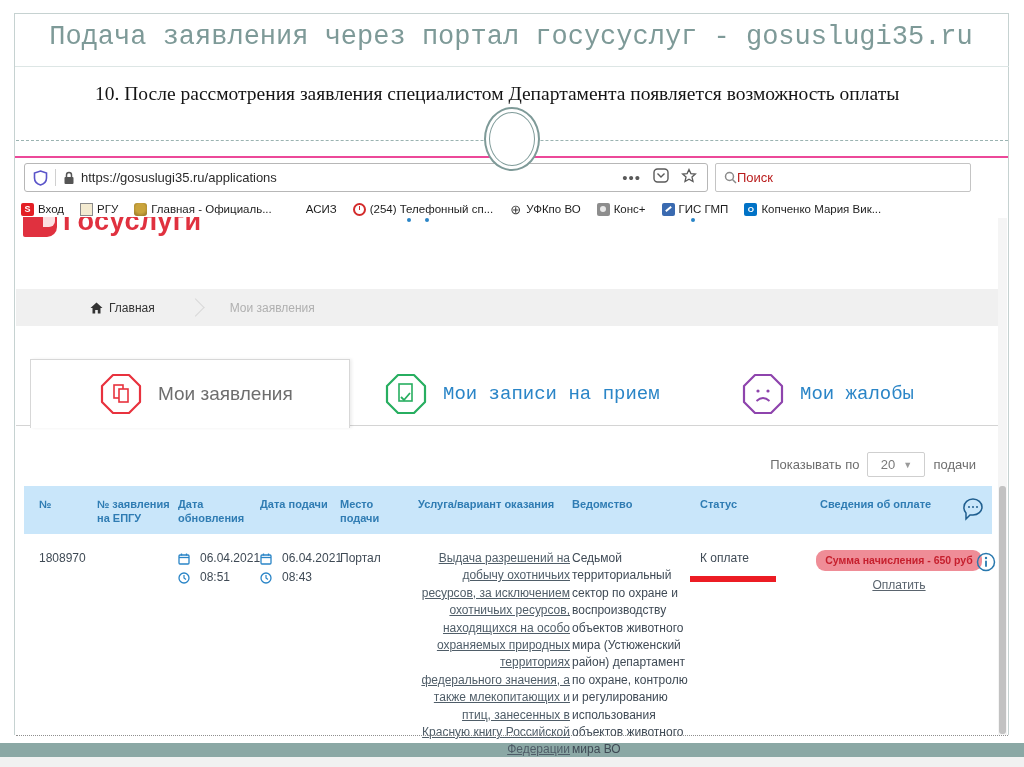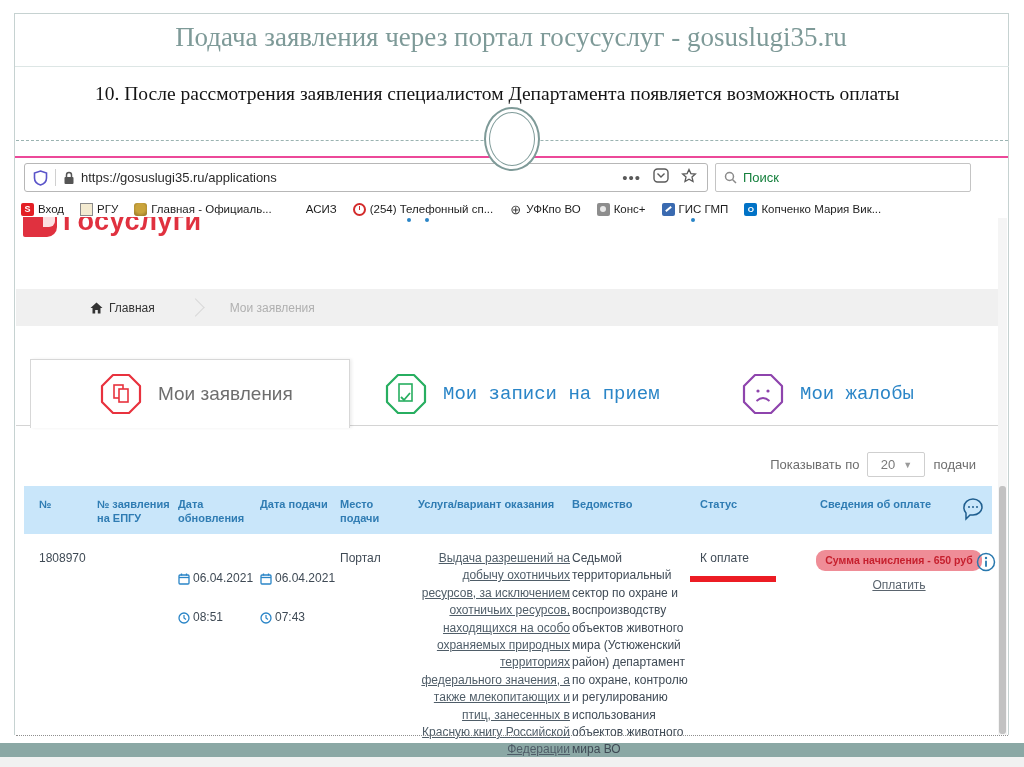--- a/index.html
+++ b/index.html
@@ -3,21 +3,21 @@
 <meta charset="utf-8">
 <style>
   * { margin:0; padding:0; box-sizing:border-box; }
   html,body { width:1024px; height:767px; overflow:hidden; background:#ffffff;
               font-family:"Liberation Sans", sans-serif; }
 
   
   .slide-frame { position:absolute; left:14px; top:13px; width:995px; height:722px;
                  border:1px solid #c6d2d1; border-bottom:none; background:#fff; }
   .slide-title { position:absolute; left:16px; top:22px; width:990px; text-align:center;
-                 font-family:Liberation Serif, serif; font-size:27px; color:#7e9a98; }
+                 font-family:Liberation Mono, monospace; font-size:27px; color:#7e9a98; }
   .title-rule { position:absolute; left:15px; top:66px; width:994px; border-top:1px solid #dde6e5; }
   .slide-subtitle { position:absolute; left:95px; top:80px; width:810px;
                     font-family:Liberation Serif, serif; font-size:19.5px; color:#141414; line-height:1.4; }
   .dash-line { position:absolute; left:16px; top:140px; width:992px; border-top:1px dashed #9ab3b1; }
   .ornament { position:absolute; left:484px; top:107px; width:56px; height:64px;
               border:2px solid #7e9a98; border-radius:50%; background:#fff; z-index:30;
               display:flex; align-items:center; justify-content:center; }
   .ornament-inner { width:46px; height:54px; border:1px solid #7e9a98; border-radius:50%; background:#fff; }
   .bottom-dots { position:absolute; left:16px; top:735px; width:992px; border-top:1px dotted #8f8f8f; z-index:25; }
   .teal-bar { position:absolute; left:0; top:743px; width:1024px; height:14px; background:#8ba8a5; }
@@ -30,21 +30,21 @@
                border:1px solid #b7b7b7; border-radius:3px; display:flex; align-items:center; }
   .shield-ic { margin-left:8px; display:flex; }
   .url-sep { width:1px; height:17px; background:#d0d0d0; margin:0 7px; }
   .lock-ic { display:flex; margin-right:6px; }
   .url-text { font-size:13px; color:#2b2b2b; }
   .url-actions { margin-left:auto; display:flex; align-items:center; gap:12px; padding-right:10px;
                  color:#5a5a5a; }
   .dots-ic { font-size:15px; letter-spacing:1px; color:#5a5a5a; }
   .search-field { position:absolute; left:700px; top:5px; width:256px; height:29px; background:#fff;
                   border:1px solid #c4c4c4; border-radius:2px; display:flex; align-items:center; }
-  .search-ph { font-size:13px; color:#15803d; margin-left:6px; }
+  .search-ph { font-size:13px; color:#b91c1c; margin-left:0; }
 
   .bookmarks { position:absolute; left:6px; top:41px; width:980px; height:20px;
                display:flex; align-items:center; gap:16px; white-space:nowrap; }
   .bm { display:flex; align-items:center; gap:4px; font-size:11.5px; color:#1d1d1d; }
   .bm-ic { width:13px; height:13px; display:inline-flex; align-items:center; justify-content:center;
            font-size:9px; flex:none; }
   .ic-sbis { background:#e31e24; border-radius:2px; color:#fff; font-weight:bold; }
   .ic-rgu  { background:#f3ead0; border:1px solid #8a8a8a; }
   .ic-eagle{ background:radial-gradient(circle at 50% 40%, #caa43c 0 45%, #8a6d22 100%); border-radius:3px; }
   .ic-clock{ border:2px solid #d32b2b; border-radius:50%; position:relative; }
@@ -88,21 +88,21 @@
                  display:flex; align-items:center; justify-content:center; gap:8px; font-size:13px; color:#7a7a7a; }
   .caret { font-size:9px; color:#9a9a9a; }
 
   .thead { position:absolute; left:9px; top:328px; width:968px; height:48px; background:#c9e6fa; }
   .th { position:absolute; top:11px; font-size:11px; font-weight:bold; color:#2f7cb3; line-height:1.3; }
   .bubble-ic { position:absolute; left:936px; top:10px; }
 
   .trow { position:absolute; left:9px; top:392px; width:968px; }
   .td { position:absolute; top:0; font-size:12px; color:#3f4a55; line-height:1.45; }
   .date-cell { display:flex; flex-direction:column; gap:2px; }
-  .date-line { display:flex; align-items:center; gap:3px; white-space:nowrap;margin-top:20px; }
+  .date-line { display:flex; align-items:center; gap:10px; white-space:nowrap; }
   .svc-link { color:#4f5d68; text-decoration:underline;text-align:right; }
   .status-mark { position:absolute; left:666px; top:26px; width:86px; height:6px; background:#ec1c24; }
   .pay-badge { display:inline-block; background:#ef8d97; color:#c6202e; font-size:10.5px; font-weight:bold;
                padding:3px 9px; border-radius:9px; white-space:nowrap; }
   .pay-link { display:block; text-align:center; margin-top:6px; font-size:12px; color:#5a646e;
               text-decoration:underline; }
   .info-td { position:absolute; left:952px; top:2px; }
 
   .scrollbar { position:absolute; right:1px; top:60px; width:9px; height:517px; background:#f5f5f5; }
   .scroll-thumb { position:absolute; left:1px; top:268px; width:7px; height:248px; background:#c2c2c2; border-radius:3px; }
@@ -301,21 +301,21 @@
             <line x1="3.5" y1="0.5" x2="3.5" y2="2.5" stroke="#2a85c7" stroke-width="1.3"></line>
             <line x1="8.5" y1="0.5" x2="8.5" y2="2.5" stroke="#2a85c7" stroke-width="1.3"></line>
           </svg>
         <span>06.04.2021</span>
       </span>
       <span class="date-line">
         <svg width="12" height="12" viewBox="0 0 12 12">
             <circle cx="6" cy="6" r="5" fill="none" stroke="#2a85c7" stroke-width="1.3"></circle>
             <polyline points="6,3 6,6 8,7.5" fill="none" stroke="#2a85c7" stroke-width="1.2"></polyline>
           </svg>
-        <span>07:43</span>
+        <span>08:43</span>
       </span>
     </span>
 
     <span class="td" style="left:316px">Портал</span>
 
     <span class="td svc-link" style="left:394px;width:152px">Выдача разрешений на добычу охотничьих ресурсов, за исключением охотничьих ресурсов, находящихся на особо охраняемых природных территориях федерального значения, а также млекопитающих и птиц, занесенных в Красную книгу Российской Федерации</span>
 
     <span class="td" style="left:548px;width:124px">Седьмой территориальный сектор по охране и воспроизводству объектов животного мира (Устюженский район) департамент по охране, контролю и регулированию использования объектов животного мира ВО</span>
 
     <span class="td" style="left:676px">К оплате</span>

